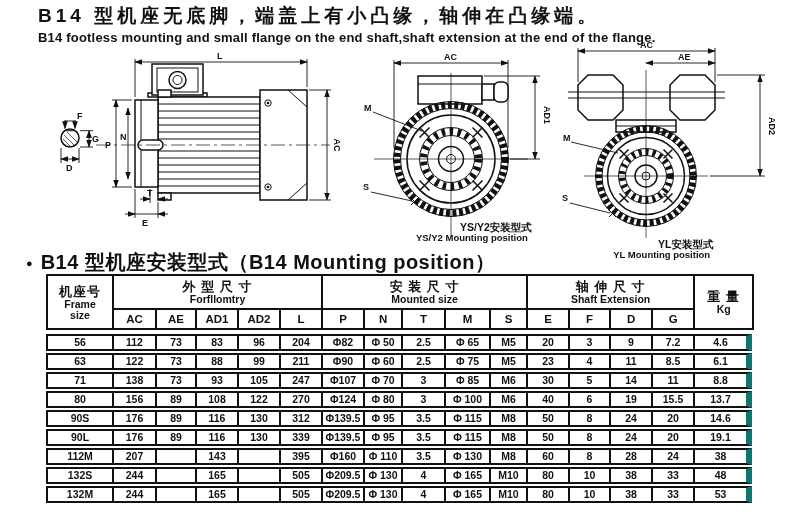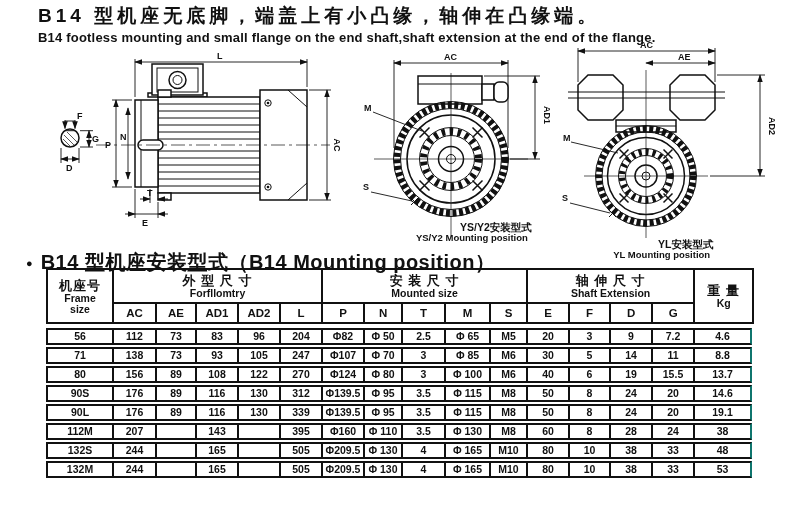--- a/index.html
+++ b/index.html
@@ -24,32 +24,32 @@
   .caption { font-weight:bold; line-height:1.08; }
   .caption .zh { font-size:10.5px;margin-left:48px; }
   .caption .en { font-size:9.5px;text-align:center; }
 
   
   #heading { left:26px; top:249px; display:flex; align-items:center; gap:8px; }
   #heading .bullet { font-size:11px; }
   #heading .txt { font-size:20px; font-weight:bold; letter-spacing:0.5px; white-space:nowrap; }
 
   
-  #table-wrap { left:46px; top:268px; width:706px; }
+  #table-wrap { left:46px; top:274px; width:706px; }
   table { table-layout:fixed; width:706px; text-align:center; color:#111; border:0; }
   .hdr { border-collapse:collapse; }
   .hdr th { border:2px solid #111; padding:0; vertical-align:middle; font-weight:bold; }
   .hdr .grp { height:34px; }
   .zh13 { font-size:13px; letter-spacing:1px; line-height:15px; }
   .en11 { font-size:10.5px; line-height:11px; }
   .letters th { height:20px; font-size:11.5px; }
   .bodytbl { border-collapse:separate; border-spacing:0 2px; margin-top:2px; }
   .bodytbl td { border:2px solid #111; border-right:none; height:13px; line-height:13px;
                 font-size:10.5px; font-weight:bold; padding:0; white-space:nowrap; overflow:hidden; }
-  .bodytbl td:last-child { border-right:2px solid #0f766e;margin-left:28px; }
+  .bodytbl td:last-child { border-right:6px solid #0f766e;margin-left:28px; }
 </style>
 </head>
 <body>
 
 <div class="abs" id="titles">
   <div id="title-zh">B14 型机座无底脚，端盖上有小凸缘，轴伸在凸缘端。</div>
   <div id="title-en">B14  footless mounting and small flange on the end shaft,shaft extension at the end of the flange.</div>
 </div>
 
 <svg class="abs" style="left:40px; top:50px;" width="300" height="198" viewBox="0 0 300 198">
@@ -356,20 +356,38 @@
           <td>2.5</td>
           <td>Φ 65</td>
           <td>M5</td>
           <td>20</td>
           <td>3</td>
           <td>9</td>
           <td>7.2</td>
           <td>4.6</td>
         </tr>
         <tr>
+          <td>63</td>
+          <td>122</td>
+          <td>73</td>
+          <td>88</td>
+          <td>99</td>
+          <td>211</td>
+          <td>Φ90</td>
+          <td>Φ 60</td>
+          <td>2.5</td>
+          <td>Φ 75</td>
+          <td>M5</td>
+          <td>23</td>
+          <td>4</td>
+          <td>11</td>
+          <td>8.5</td>
+          <td>6.1</td>
+        </tr>
+        <tr>
           <td>71</td>
           <td>138</td>
           <td>73</td>
           <td>93</td>
           <td>105</td>
           <td>247</td>
           <td>Φ107</td>
           <td>Φ 70</td>
           <td>3</td>
           <td>Φ 85</td>

